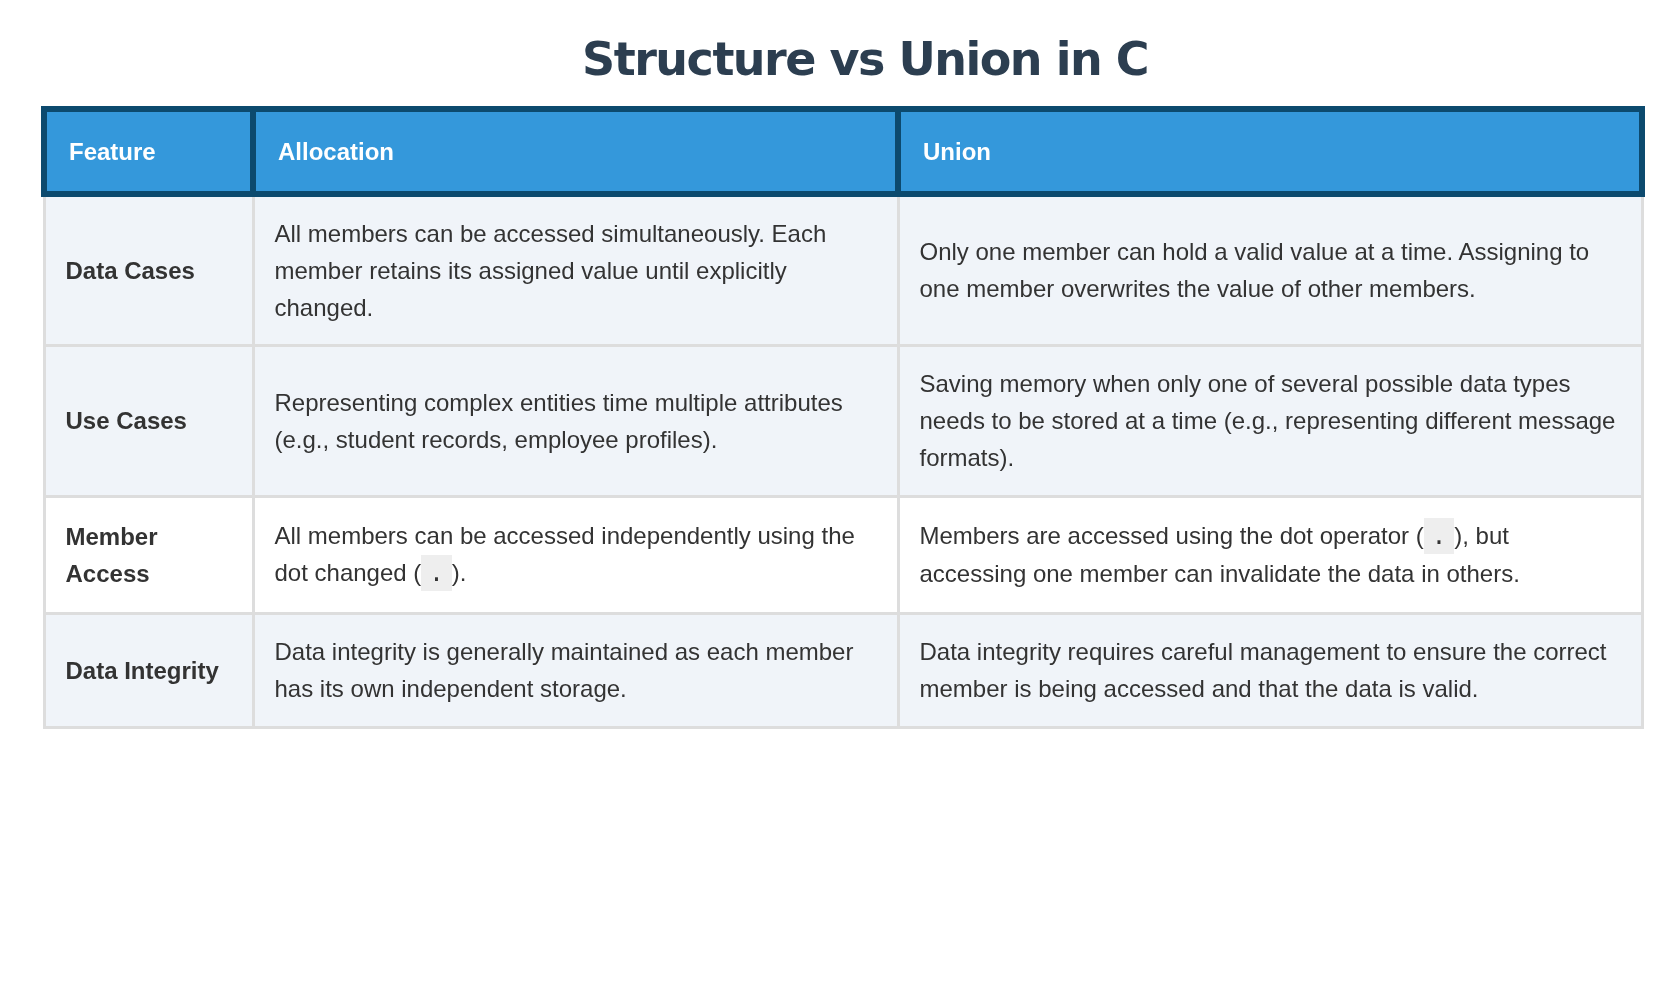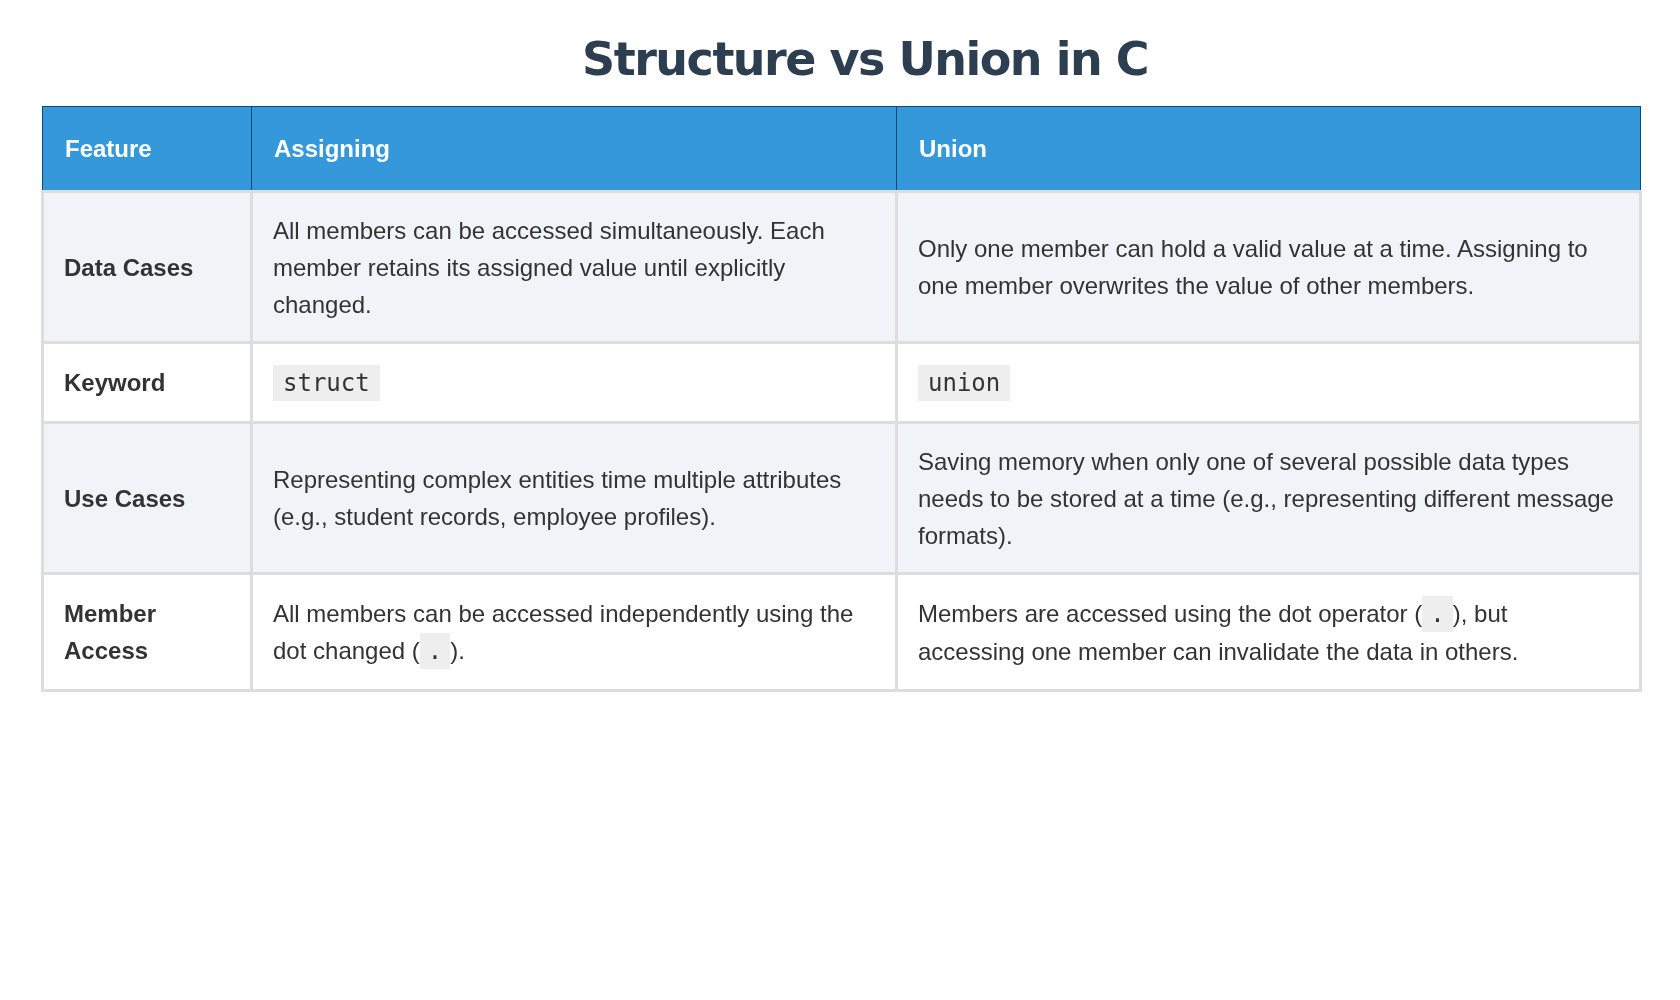--- a/index.html
+++ b/index.html
@@ -32,21 +32,21 @@
     col.c2 { width: 645px; }
     col.c3 { width: 744px; }
     th {
       background: #3498db;
       color: #ffffff;
       text-align: left;
       font-weight: bold;
       font-size: 24px;
       height: 85px;
       padding: 0 22px;
-      border: 1px solid #0c4a6e;
+      border: 6px solid #0c4a6e;
       box-sizing: border-box;
     }
     td {
       border: 3px solid #dddddd;
       padding: 0 20px;
       vertical-align: middle;
       box-sizing: border-box;
     }
     td.feat { font-weight: bold; color: #333333; }
     tr.alt td { background: #f0f4f9; }
@@ -72,39 +72,39 @@
 
 <table>
   <colgroup>
       <col class="c1">
       <col class="c2">
       <col class="c3">
     </colgroup>
   <thead>
     <tr>
       <th>Feature</th>
-      <th>Assigning</th>
+      <th>Allocation</th>
       <th>Union</th>
     </tr>
   </thead>
   <tbody>
     <tr class="r2 alt">
       <td class="feat">Data Cases</td>
       <td>All members can be accessed simultaneously. Each member retains its assigned value until explicitly changed.</td>
       <td>Only one member can hold a valid value at a time. Assigning to one member overwrites the value of other members.</td>
-    </tr>
-    <tr class="r3">
-      <td class="feat">Keyword</td>
-      <td><code>struct</code></td>
-      <td><code>union</code></td>
     </tr>
     <tr class="r4 alt">
       <td class="feat">Use Cases</td>
       <td>Representing complex entities time multiple attributes (e.g., student records, employee profiles).</td>
       <td>Saving memory when only one of several possible data types needs to be stored at a time (e.g., representing different message formats).</td>
     </tr>
     <tr class="r5">
       <td class="feat">Member Access</td>
       <td><span>All members can be accessed independently using the dot changed (</span><code class="dot">.</code><span>).</span></td>
       <td><span>Members are accessed using the dot operator (</span><code class="dot">.</code><span>), but accessing one member can invalidate the data in others.</span></td>
     </tr>
+    <tr class="r6 alt">
+      <td class="feat">Data Integrity</td>
+      <td>Data integrity is generally maintained as each member has its own independent storage.</td>
+      <td>Data integrity requires careful management to ensure the correct member is being accessed and that the data is valid.</td>
+    </tr>
   </tbody>
 </table>
 
 </body></html>

